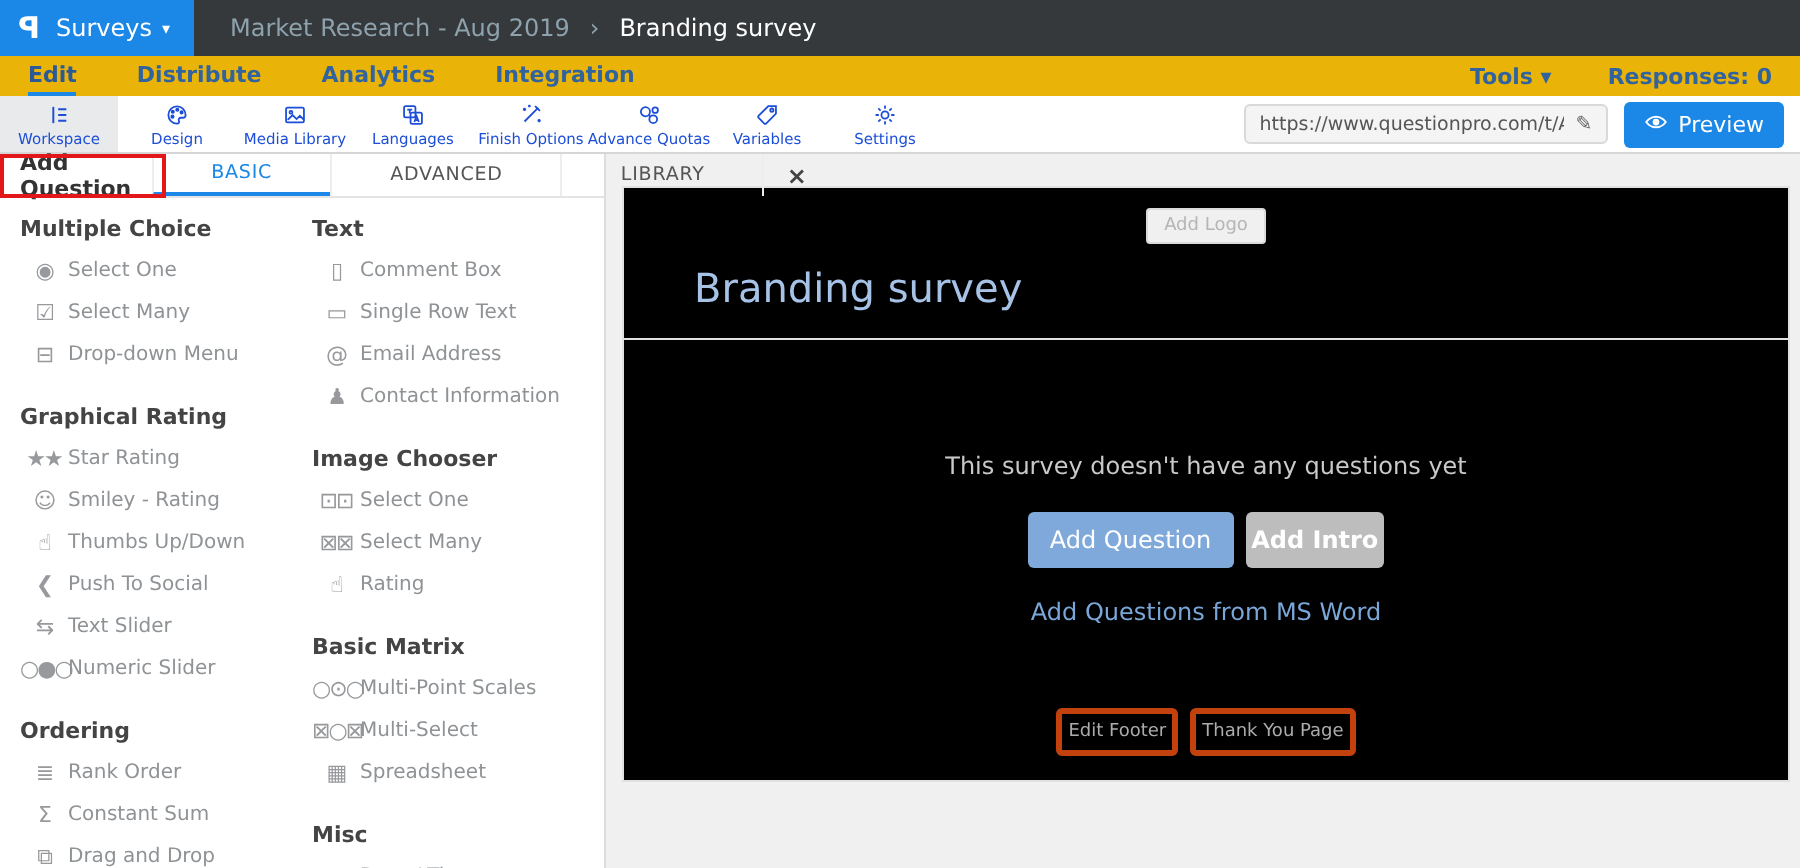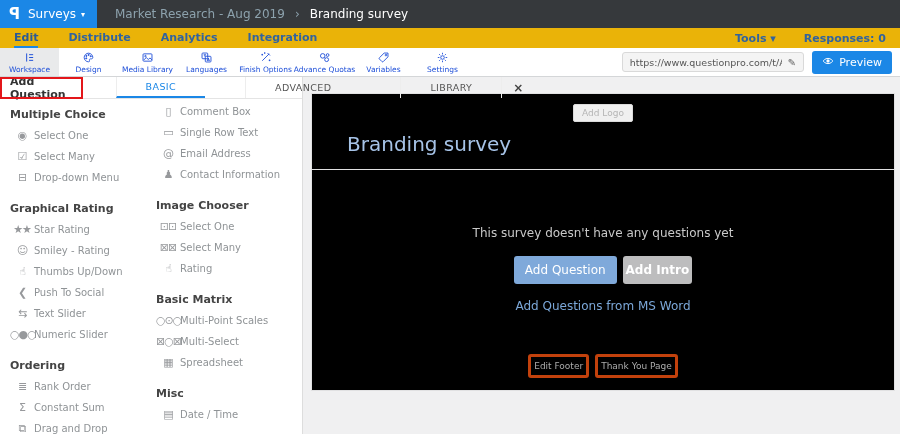--- a/index.html
+++ b/index.html
@@ -39,21 +39,21 @@
   .pencil { font-size:10px; color:#666; }
   .preview-btn { background:#1b87e6; color:#fff; font-size:11px; display:flex; align-items:center; gap:5px; padding:4px 10px; border-radius:3px; }
 
   
   .main { display:flex; height:357px; }
   .left-panel { width:303px; background:#fff; border-right:1px solid #dddddd; display:flex; flex-direction:column; }
   .panel-header { height:22px; border-bottom:1px solid #e4e4e4; display:flex; align-items:stretch; position:relative; flex:none; }
   .add-q { font-size:11px; font-weight:bold; color:#333; display:flex; align-items:center; padding:0 10px; }
   .annotation { position:absolute; left:0; top:0; width:83px; height:22px; border:2px solid #e3161a; pointer-events:none; z-index:3; }
   .panel-tabs { margin-left:auto; display:flex; align-items:stretch; }
-  .panel-tab { font-size:9.5px; color:#555; display:flex; align-items:center; padding:0 29px; border-left:1px solid #ededed; letter-spacing:.4px;margin-left:40px; }
+  .panel-tab { font-size:9.5px; color:#555; display:flex; align-items:center; padding:0 29px; border-left:1px solid #ededed; letter-spacing:.4px; }
   .panel-tab.active { color:#1b87e6; border-bottom:2px solid #1b87e6; }
   .panel-close { padding:0 11px; font-weight:bold; color:#444; font-size:12px; display:flex; align-items:center; border-left:1px solid #ededed; }
   .panel-body { display:flex; padding:2px 12px 0 10px; flex:1; overflow:hidden; }
   .panel-col1 { width:146px; }
   .panel-col2 { flex:1; }
   .sec-title { font-size:11px; font-weight:bold; color:#444; margin:14px 0 4px; }
   .panel-col .sec-title:first-child { margin-top:7px; }
   .q-item { display:flex; align-items:center; height:21px; color:#8f9396; }
   .q-icon { width:24px; text-align:center; font-size:11px; color:#97999c; letter-spacing:-1px; flex:none; }
   .q-label { font-size:10px; }
@@ -281,20 +281,21 @@
           <div class="q-item">
             <span class="q-icon">Σ</span>
             <span class="q-label">Constant Sum</span>
           </div>
           <div class="q-item">
             <span class="q-icon">⧉</span>
             <span class="q-label">Drag and Drop</span>
           </div>
         </div>
         <div class="panel-col panel-col2">
+          <div class="sec-title">Text</div>
           <div class="q-item">
             <span class="q-icon">▯</span>
             <span class="q-label">Comment Box</span>
           </div>
           <div class="q-item">
             <span class="q-icon">▭</span>
             <span class="q-label">Single Row Text</span>
           </div>
           <div class="q-item">
             <span class="q-icon">@</span>

